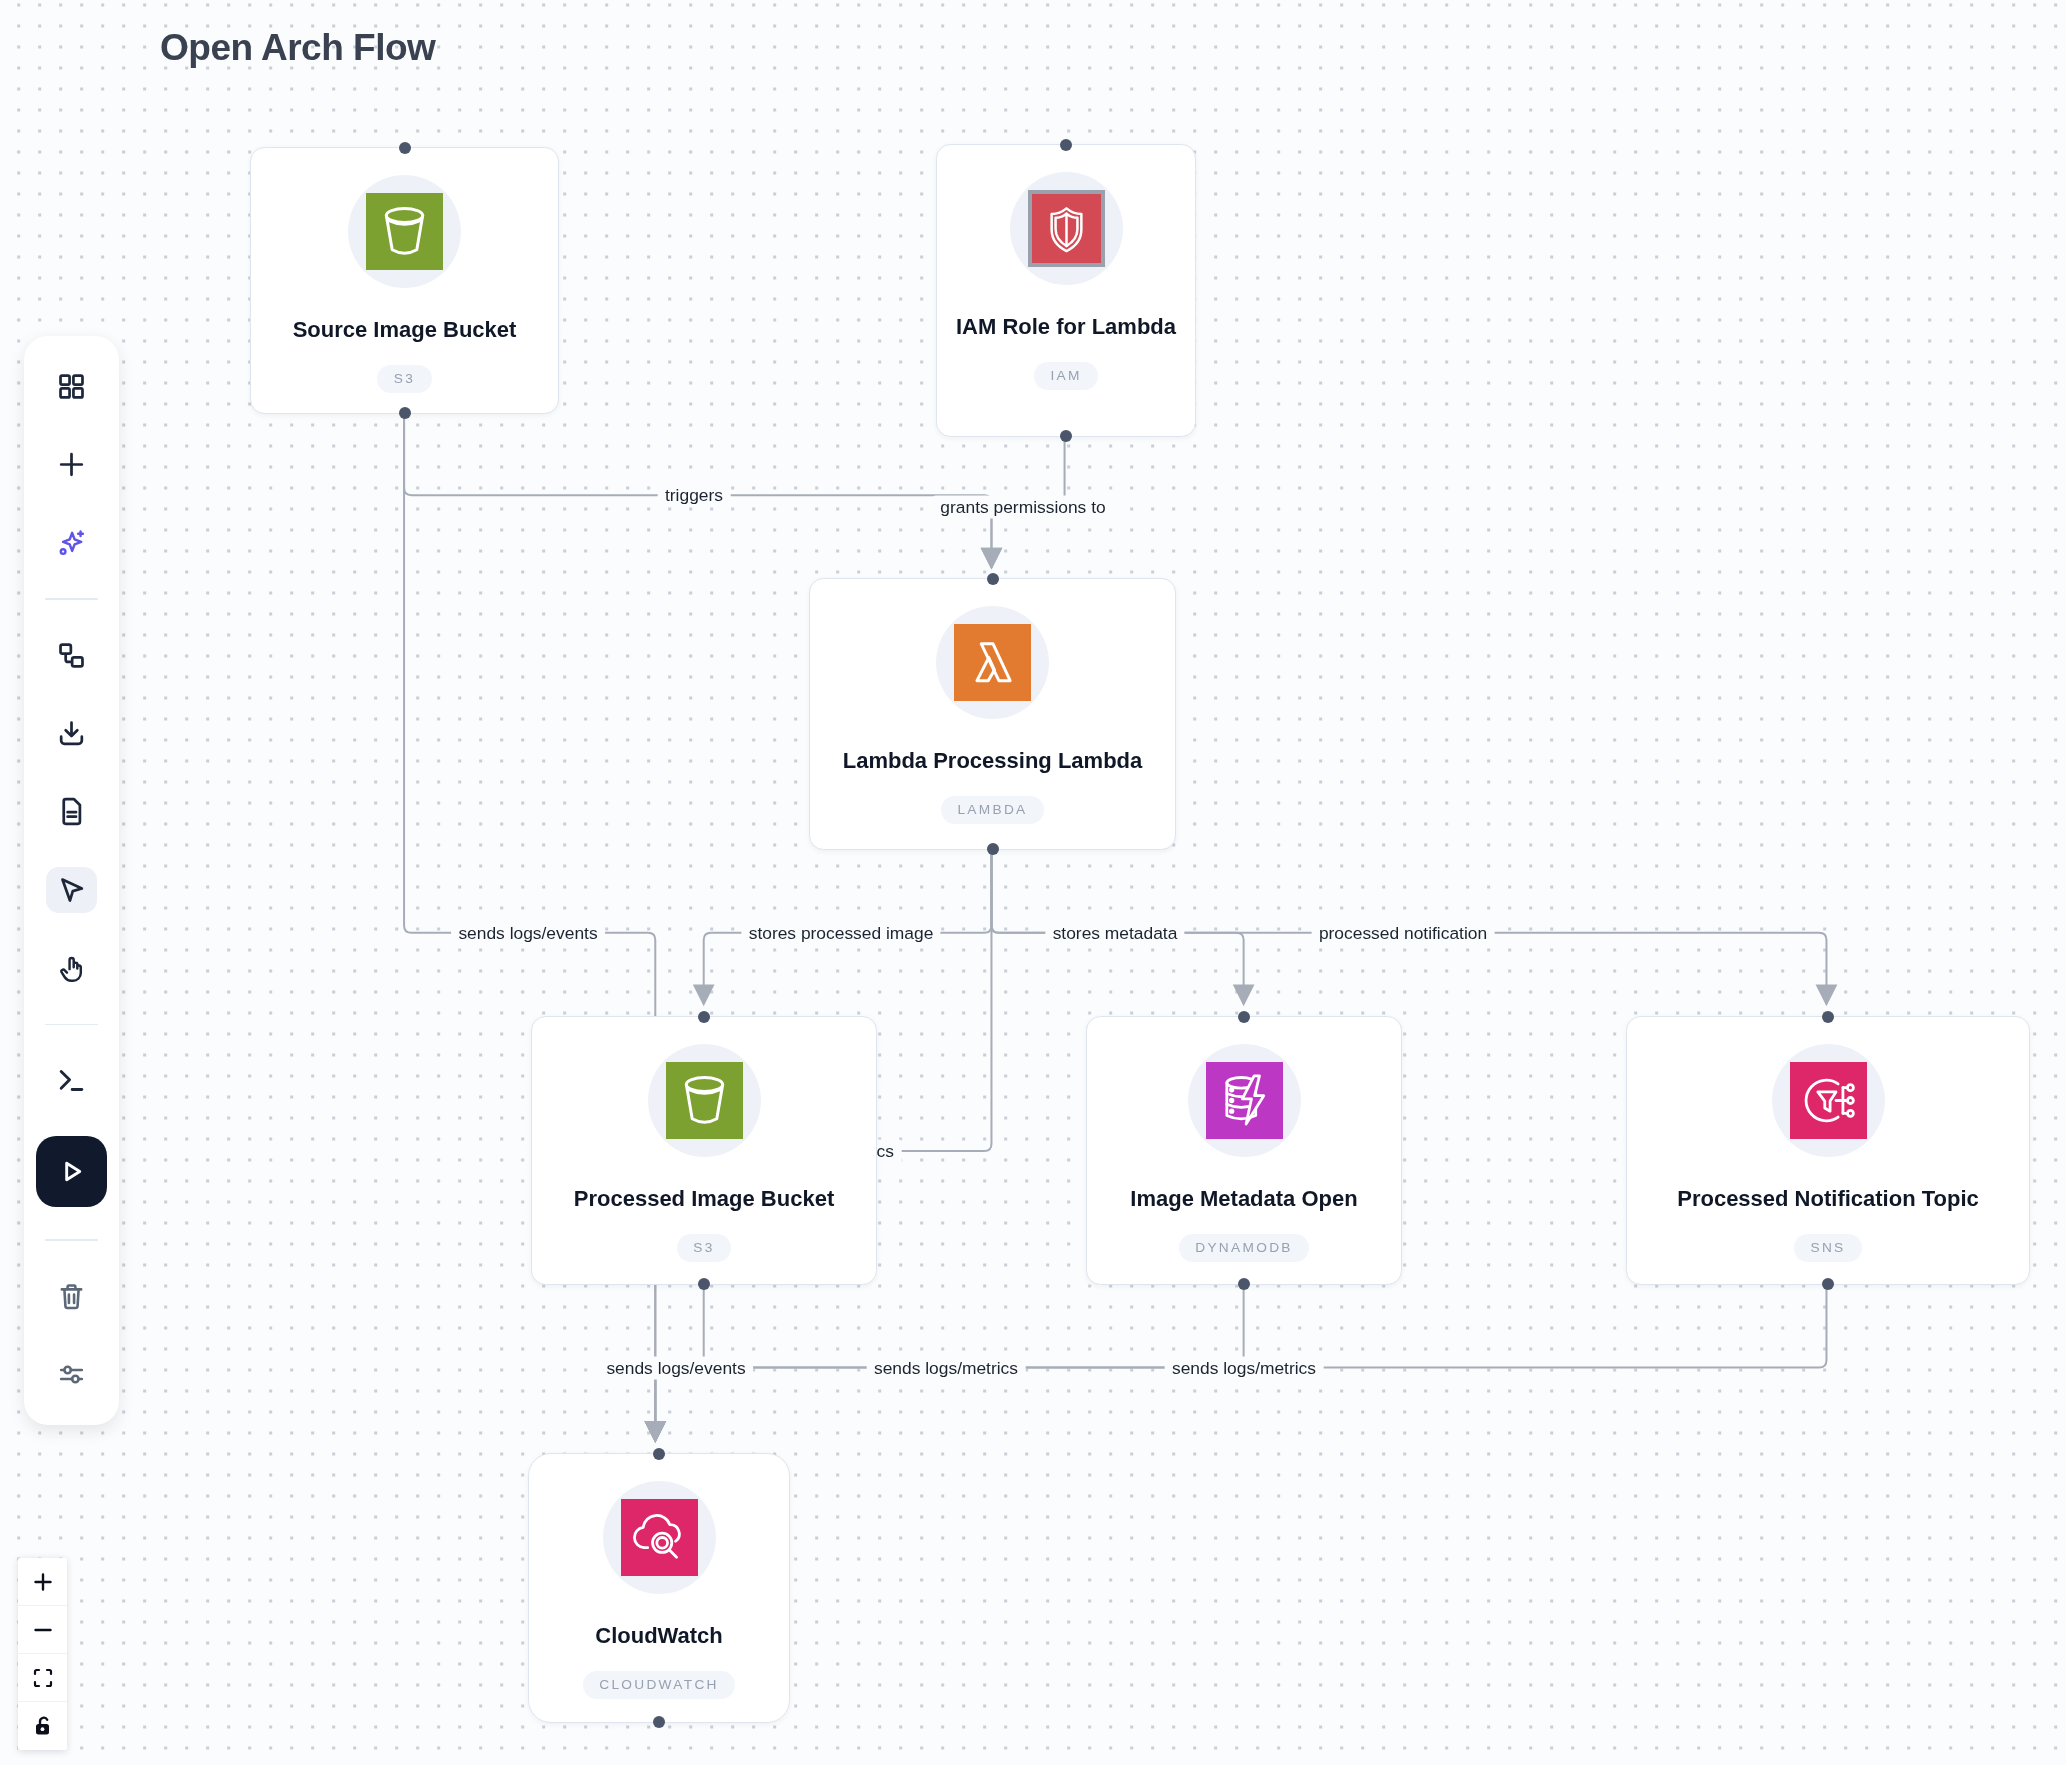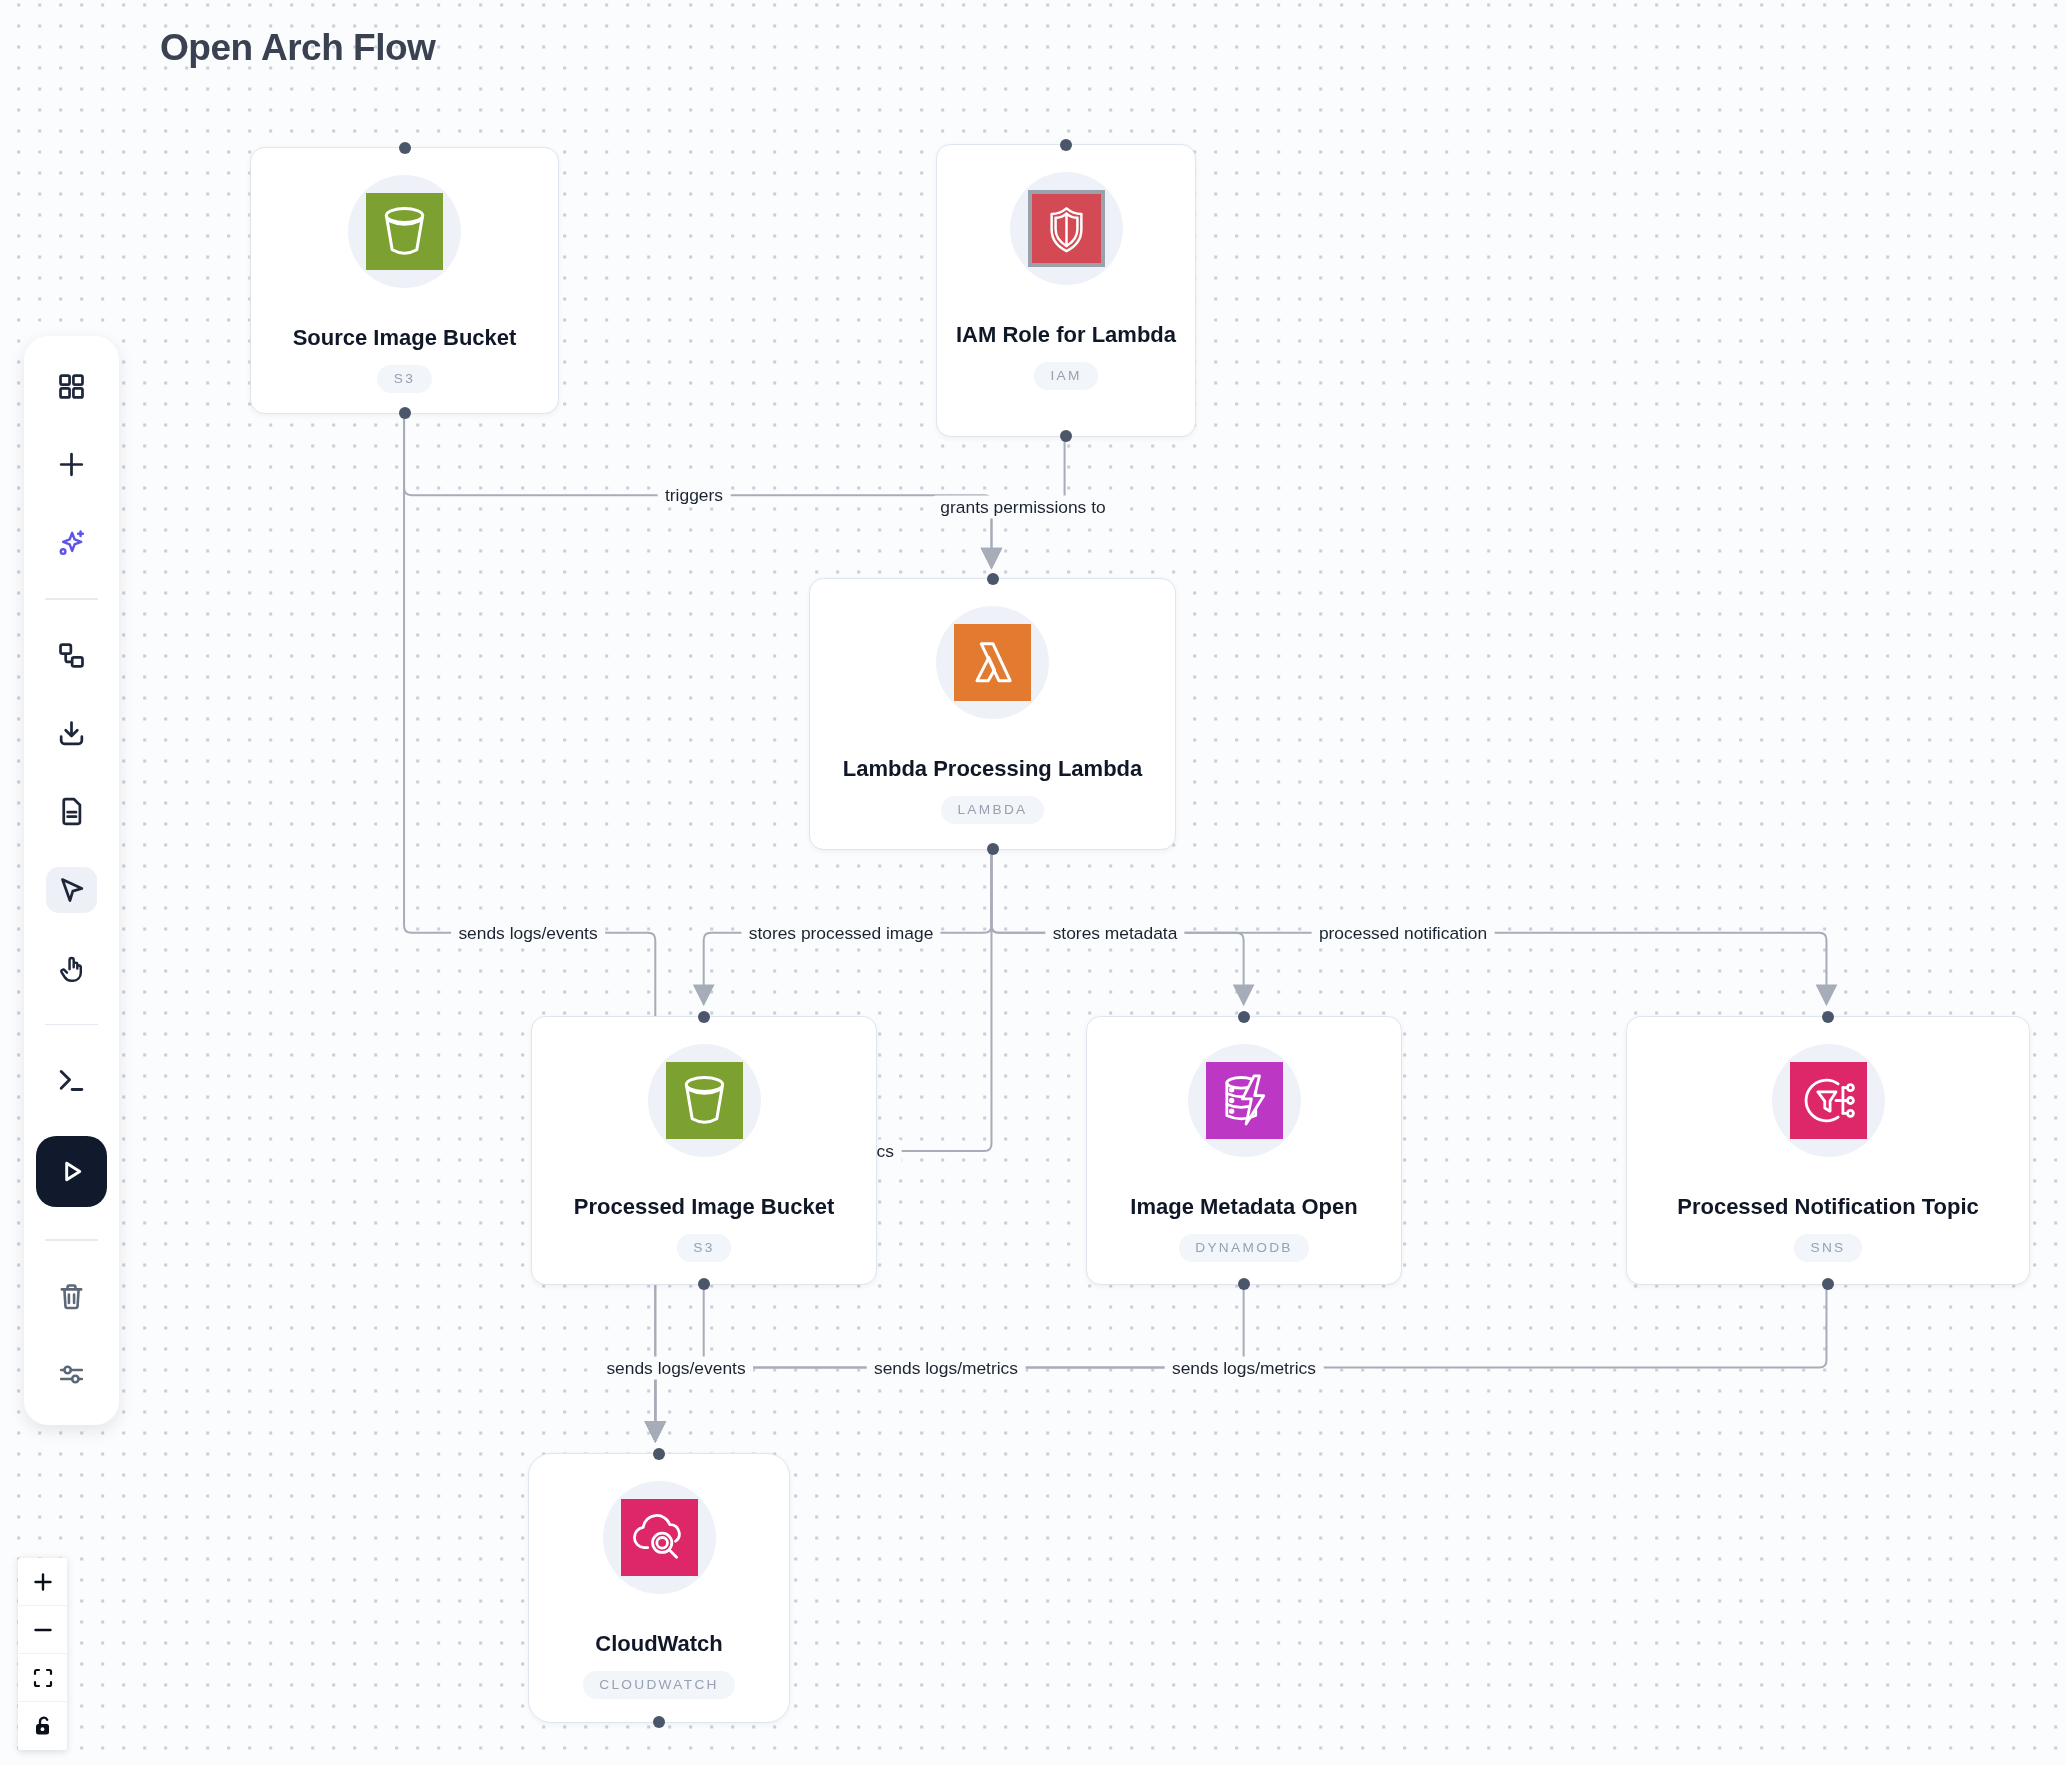--- a/index.html
+++ b/index.html
@@ -32,23 +32,23 @@
   .handle{position:absolute;left:50%;width:12px;height:12px;border-radius:50%;
     background:#4B566B;transform:translateX(-50%);}
   .handle.top{top:-6.4px}.handle.bottom{bottom:-6.4px}
   .icon-circle{
     width:113px;height:113px;border-radius:50%;background:#EEF2F8;
     margin-top:27.4px;display:flex;align-items:center;justify-content:center;flex:none;
   }
   .icon-sq{width:77px;height:77px;display:flex;align-items:center;justify-content:center;flex:none;}
   .icon-sq svg{width:100%;height:100%;display:block;}
   .icon-sq.framed{box-sizing:border-box;border:4.6px solid #99A1AC;}
-  .node-title{margin-top:36px;padding:0 16.4px;font-size:22px;font-weight:700;color:#101828;line-height:1.3;}
+  .node-title{margin-top:28px;padding:0 16.4px;font-size:22px;font-weight:700;color:#101828;line-height:1.3;}
   .node-badge{
-    margin-top:12px;background:#F2F5F9;color:#97A1B1;border-radius:913px;
+    margin-top:20px;background:#F2F5F9;color:#97A1B1;border-radius:913px;
     font-size:13.7px;letter-spacing:2.3px;padding:6.4px 16.4px;font-weight:500;
   }
   
   .n-source{left:250px;top:147px;width:307px;height:265px;}
   .n-iam{left:936px;top:144px;width:258px;height:291px;}
   .n-lambda{left:809px;top:578px;width:365px;height:270px;}
   .n-processed{left:531px;top:1016px;width:344px;height:267px;}
   .n-dynamo{left:1086px;top:1016px;width:314px;height:267px;}
   .n-sns{left:1626px;top:1016px;width:402px;height:267px;}
   .n-cloudwatch{left:528px;top:1453px;width:260px;height:268px;border-radius:23px;}

